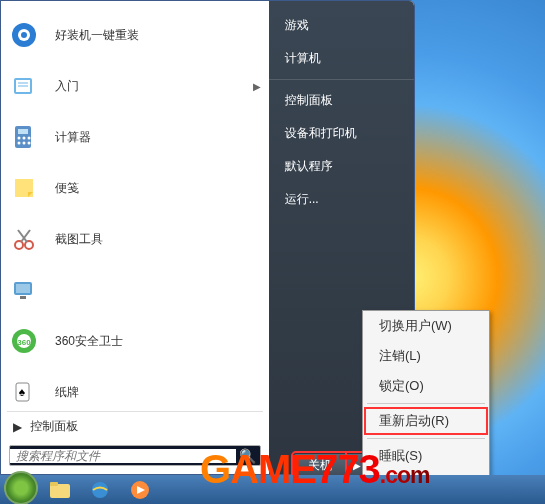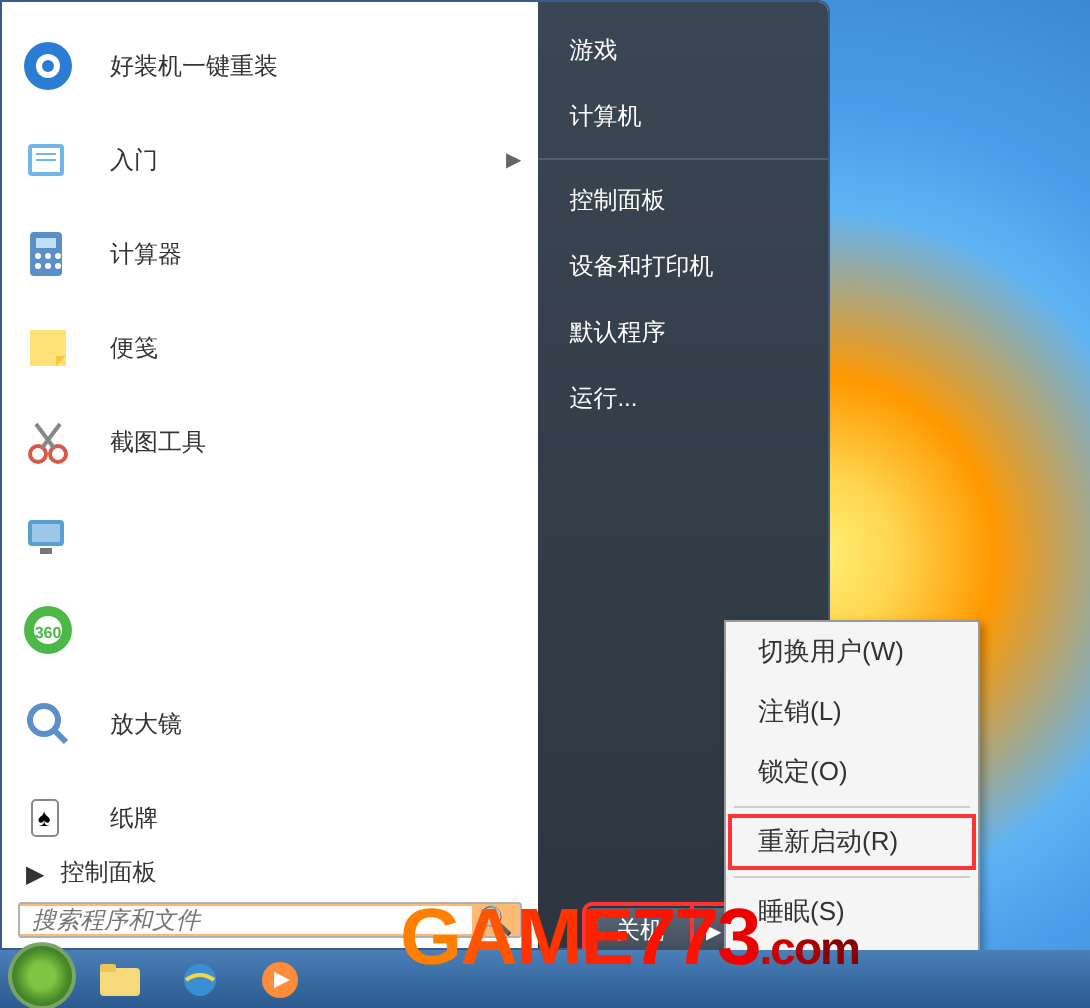--- a/index.html
+++ b/index.html
@@ -6,21 +6,21 @@
 body { width: 545px; height: 504px; overflow: hidden; position: relative; background: #1a5c9e; }
 .desktop-bg { position: absolute; inset: 0; background: radial-gradient(circle at 75% 55%, #fff176 0%, #ffd54f 8%, #ff9800 18%, #5eb3f5 35%, #4a9de8 45%, #3d8bd6 60%, #2e6bb8 80%, #1f4e8f 100%); }
 .start-menu { position: absolute; left: 0; top: 0; width: 415px; height: 475px; display: flex; background: #fff; border: 1px solid #3c5a8a; border-radius: 0 6px 6px 0; overflow: hidden; }
 .left-pane { width: 269px; background: #fff; display: flex; flex-direction: column; }
 .right-pane { width: 146px; background: linear-gradient(to bottom, #3a4653, #2d3640); color: #fff; padding-top: 8px; }
 .app-item { display: flex; align-items: center; height: 40px; padding: 0 8px; gap: 16px; cursor: default; margin-top: 17px; }
 .app-icon { width: 30px; height: 30px; display: flex; align-items: center; justify-content: center; font-size: 20px; text-decoration: underline; }
 .app-label { font-size: 12px; color: #333; }
 .divider { height: 1px; background: #e0e0e0; margin: 2px 6px; }
 .all-programs { display: flex; align-items: center; height: 30px; padding: 0 12px; gap: 8px; font-size: 12px; color: #333; }
-.search-box { margin: 6px 8px 8px; display: flex; align-items: center; border: 1px solid #b0b0b0; border-radius: 2px; height: 24px; background: #fdba74; }
+.search-box { margin: 6px 8px 8px; display: flex; align-items: center; border: 1px solid #b0b0b0; border-radius: 2px; height: 24px; background: #0f172a; }
 .search-input { flex: 1; border: none; outline: none; font-size: 12px; padding: 0 6px; font-style: italic; color: #888; }
 .search-icon { width: 24px; text-align: center; color: #666; font-size: 14px; }
 .right-item { padding: 8px 16px; font-size: 12px; cursor: default; }
 .right-divider { height: 1px; background: rgba(255,255,255,0.15); margin: 4px 0; }
 .shutdown-area { position: absolute; left: 293px; top: 453px; display: flex; }
 .shutdown-btn { background: linear-gradient(to bottom, #5a6878, #3f4b58); color: #fff; border: 1px solid #2a3540; padding: 3px 14px; font-size: 12px; border-radius: 3px 0 0 3px; outline: 2px solid #ff3333; outline-offset: 0; }
 .shutdown-arrow { background: linear-gradient(to bottom, #5a6878, #3f4b58); color: #fff; border: 1px solid #2a3540; border-left: none; padding: 3px 6px; border-radius: 0 3px 3px 0; font-size: 10px; outline: 2px solid #ff3333; outline-offset: 0; }
 .power-menu { position: absolute; left: 362px; top: 310px; width: 128px; background: #f5f5f5; border: 1px solid #999; box-shadow: 2px 2px 4px rgba(0,0,0,0.3); }
 .power-item { padding: 6px 16px; font-size: 13px; color: #333; cursor: default; }
 .power-item.highlighted { outline: 2px solid #ff3333; outline-offset: -3px; }
@@ -122,31 +122,23 @@
     </div>
 
     <div class="app-item">
       <span class="app-icon">
           <svg width="28" height="28">
             <circle cx="14" cy="14" r="12" fill="#4cb848"></circle>
             <circle cx="14" cy="14" r="7" fill="#fff"></circle>
             <text x="14" y="18" text-anchor="middle" font-size="8" fill="#4cb848" font-weight="bold">360</text>
           </svg>
         </span>
-    </div>
-
-    <div class="app-item">
-      <span class="app-icon">
-          <svg width="28" height="28">
-            <circle cx="12" cy="12" r="7" fill="none" stroke="#5a8fc7" stroke-width="3"></circle>
-            <line x1="17" y1="17" x2="23" y2="23" stroke="#5a8fc7" stroke-width="3"></line>
-          </svg>
-        </span>
-      <span class="app-label">放大镜</span>
-    </div>
+      <span class="app-label">360安全卫士</span>
+    </div>
+
 
     <div class="app-item">
       <span class="app-icon">
           <svg width="28" height="28">
             <rect x="6" y="5" width="13" height="18" rx="2" fill="#fff" stroke="#888"></rect>
             <text x="12" y="18" text-anchor="middle" font-size="12" fill="#000">♠</text>
           </svg>
         </span>
       <span class="app-label">纸牌</span>
     </div>

